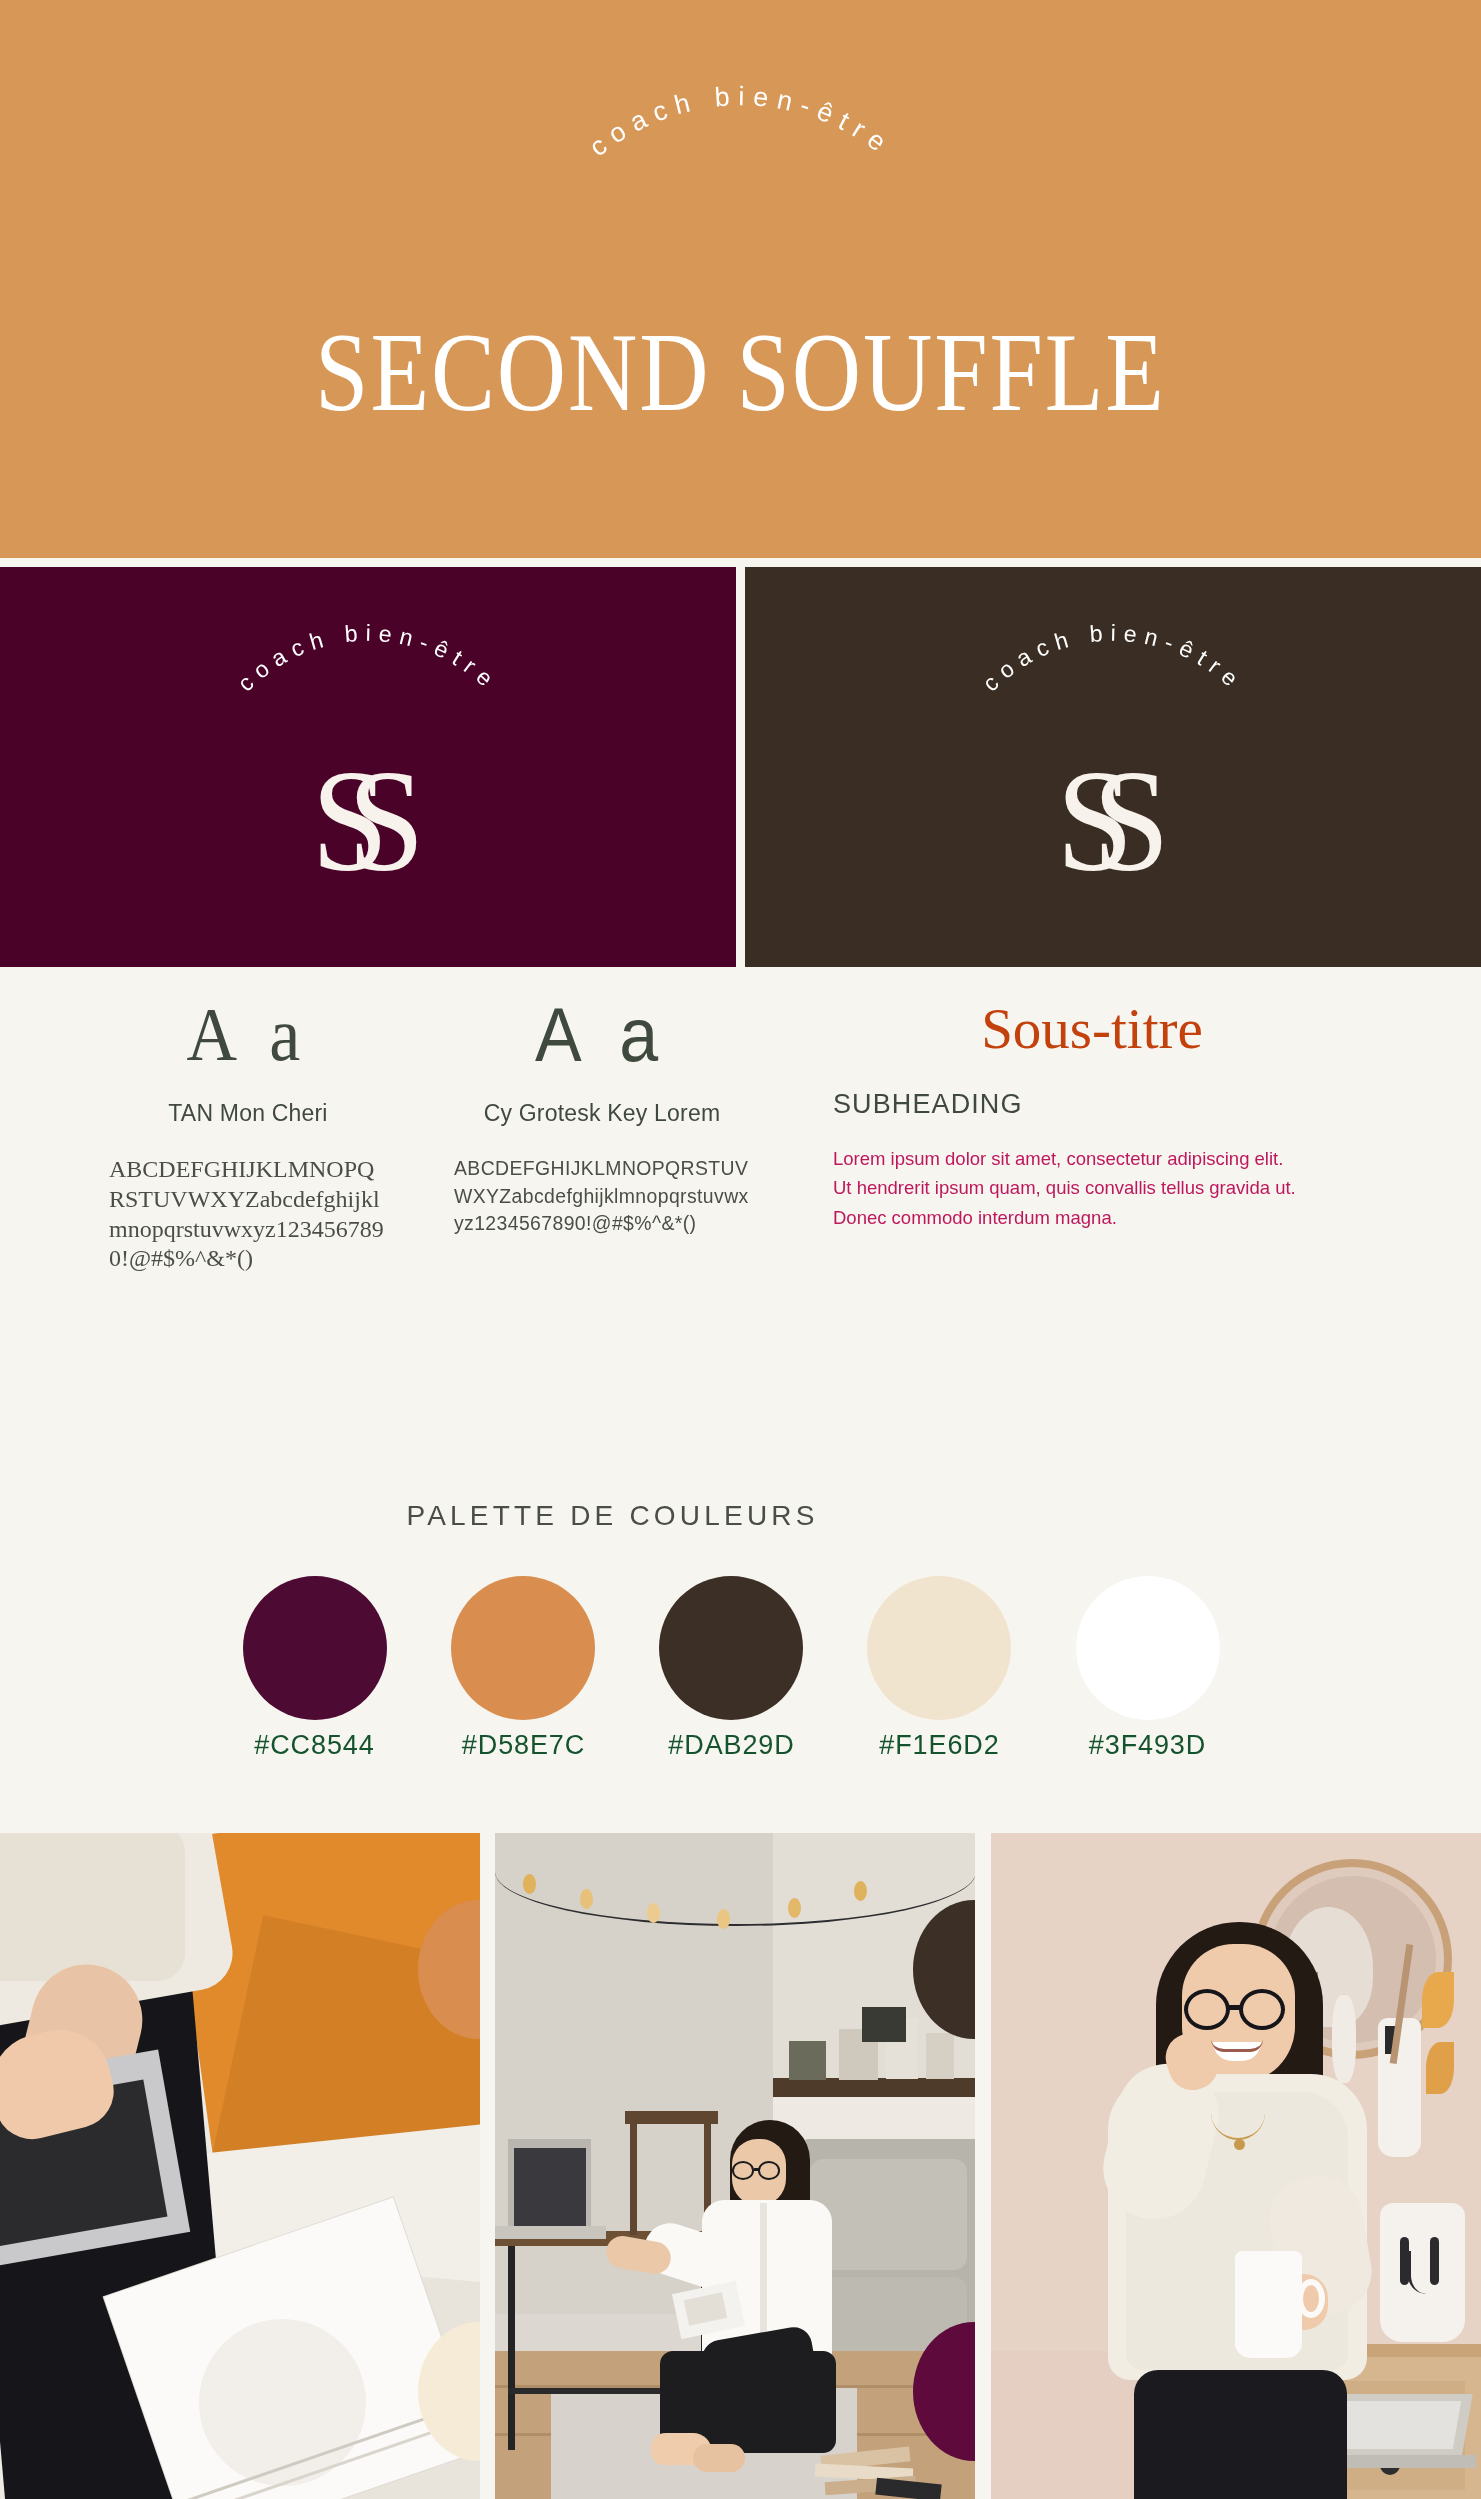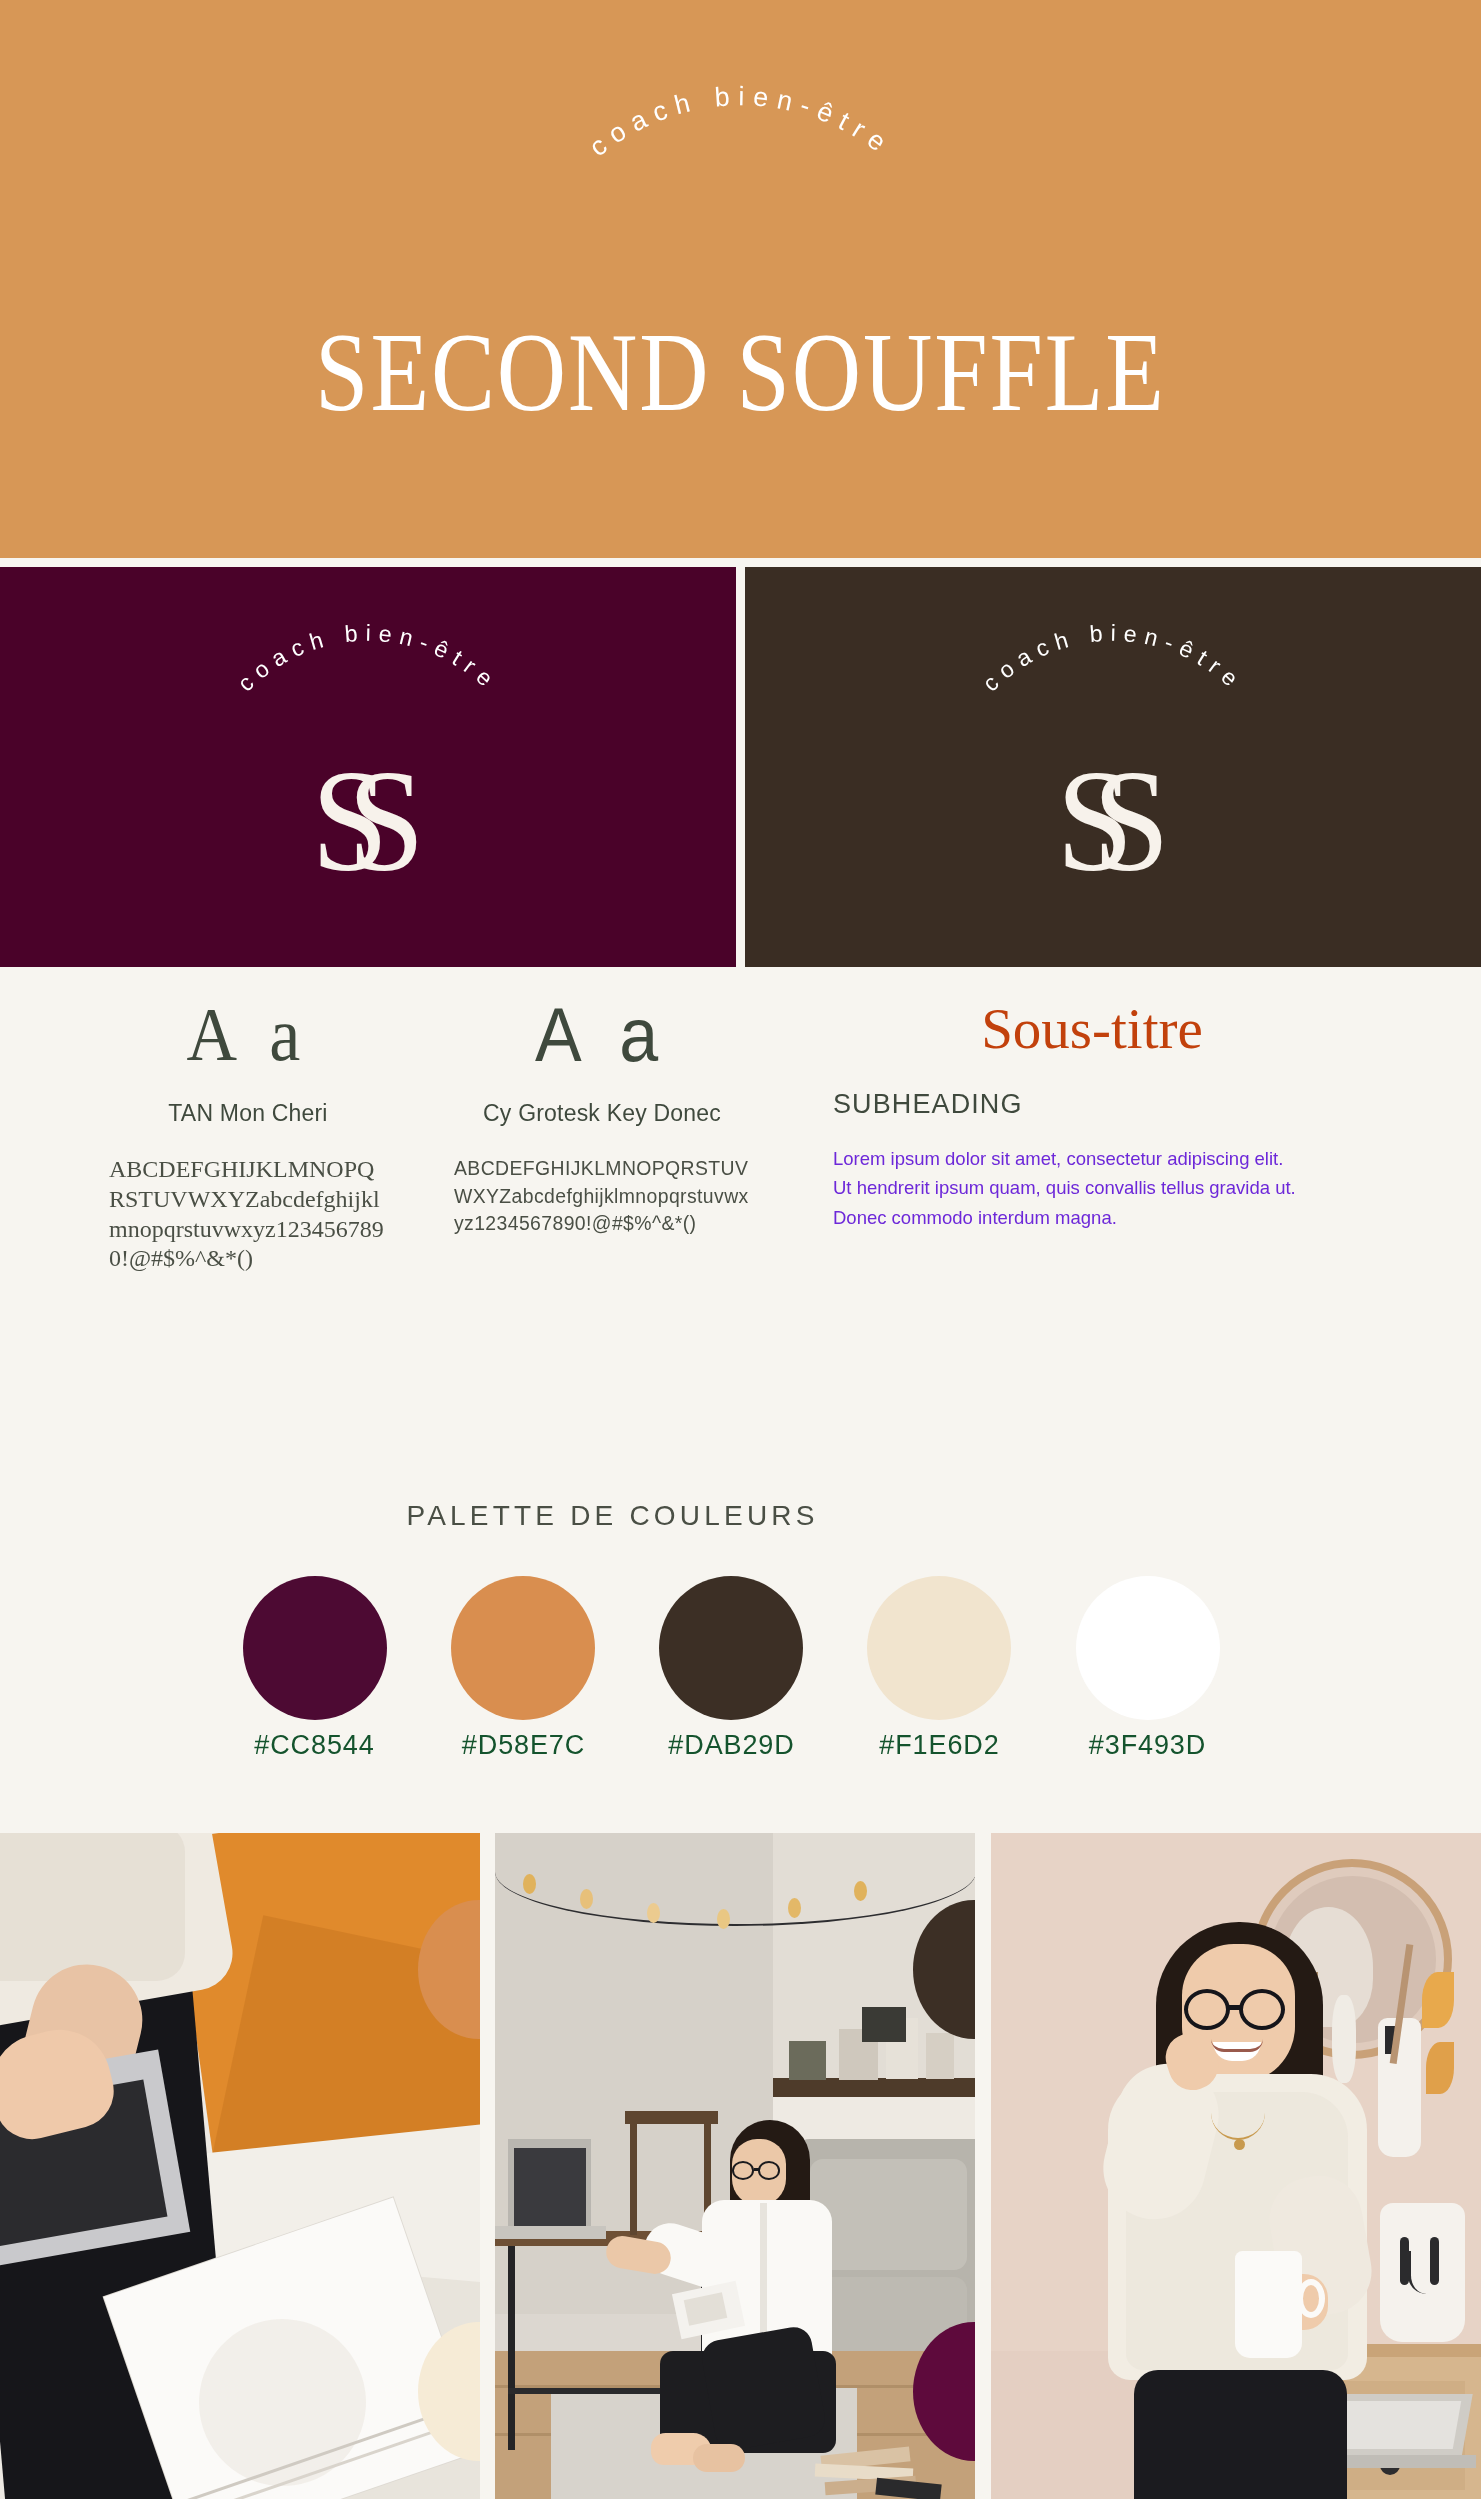--- a/index.html
+++ b/index.html
@@ -138,21 +138,21 @@
     font-size: 27px;
     letter-spacing: 1.1px;
     color: #3F493D;
   }
   .body-copy {
     margin-top: 24px;
     font-family: "Liberation Sans", sans-serif;
     font-weight: 300;
     font-size: 18.5px;
     line-height: 1.62;
-    color: #6d28d9;
+    color: #be185d;
     max-width: 463px;
   }
 
   
   .palette-section { position: absolute; left: 0; top: 1500px; width: 1225px; }
   .swatch-row {
     position: relative; margin-top: 44px; width: 1481px; height: 176px;
   }
   .swatch {
     position: absolute; top: 0;
@@ -239,21 +239,21 @@
     <div class="type-cols">
 
       <div class="type-col col-1">
         <div class="aa-serif">A a</div>
         <div class="font-name">TAN Mon Cheri</div>
         <div class="glyphs-serif">ABCDEFGHIJKLMNOPQRSTUVWXYZabcdefghijklmnopqrstuvwxyz1234567890!@#$%^&amp;*()</div>
       </div>
 
       <div class="type-col col-2">
         <div class="aa-sans">A a</div>
-        <div class="font-name">Cy Grotesk Key Donec</div>
+        <div class="font-name">Cy Grotesk Key Lorem</div>
         <div class="glyphs-sans">ABCDEFGHIJKLMNOPQRSTUVWXYZabcdefghijklmnopqrstuvwxyz1234567890!@#$%^&amp;*()</div>
       </div>
 
       <div class="type-col col-3">
         <div class="sous-titre">Sous-titre</div>
         <div class="subheading">SUBHEADING</div>
         <div class="body-copy">Lorem ipsum dolor sit amet, consectetur adipiscing elit. Ut hendrerit ipsum quam, quis convallis tellus gravida ut. Donec commodo interdum magna.</div>
       </div>
     </div>
   </div>

